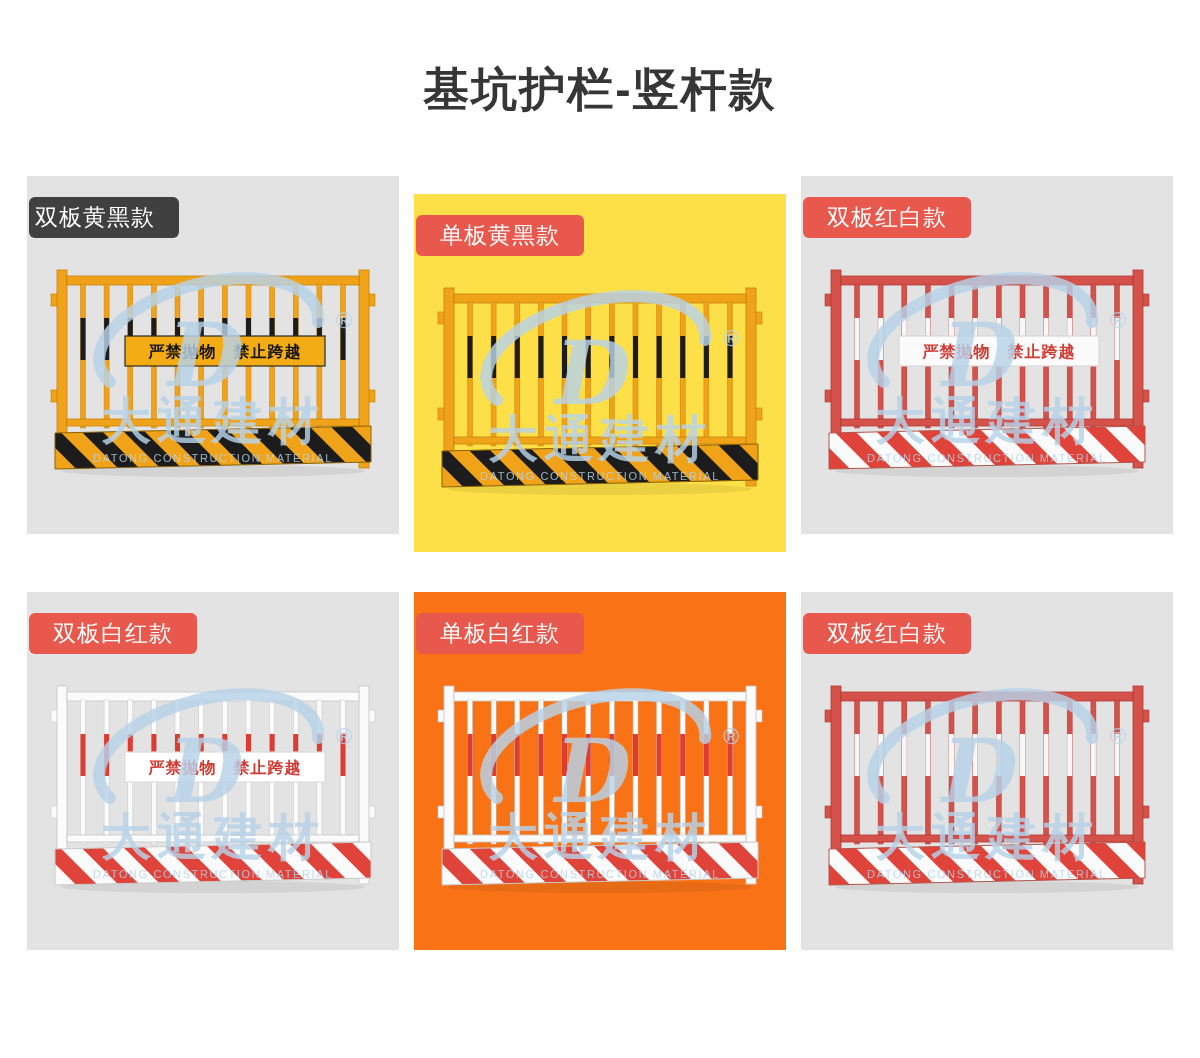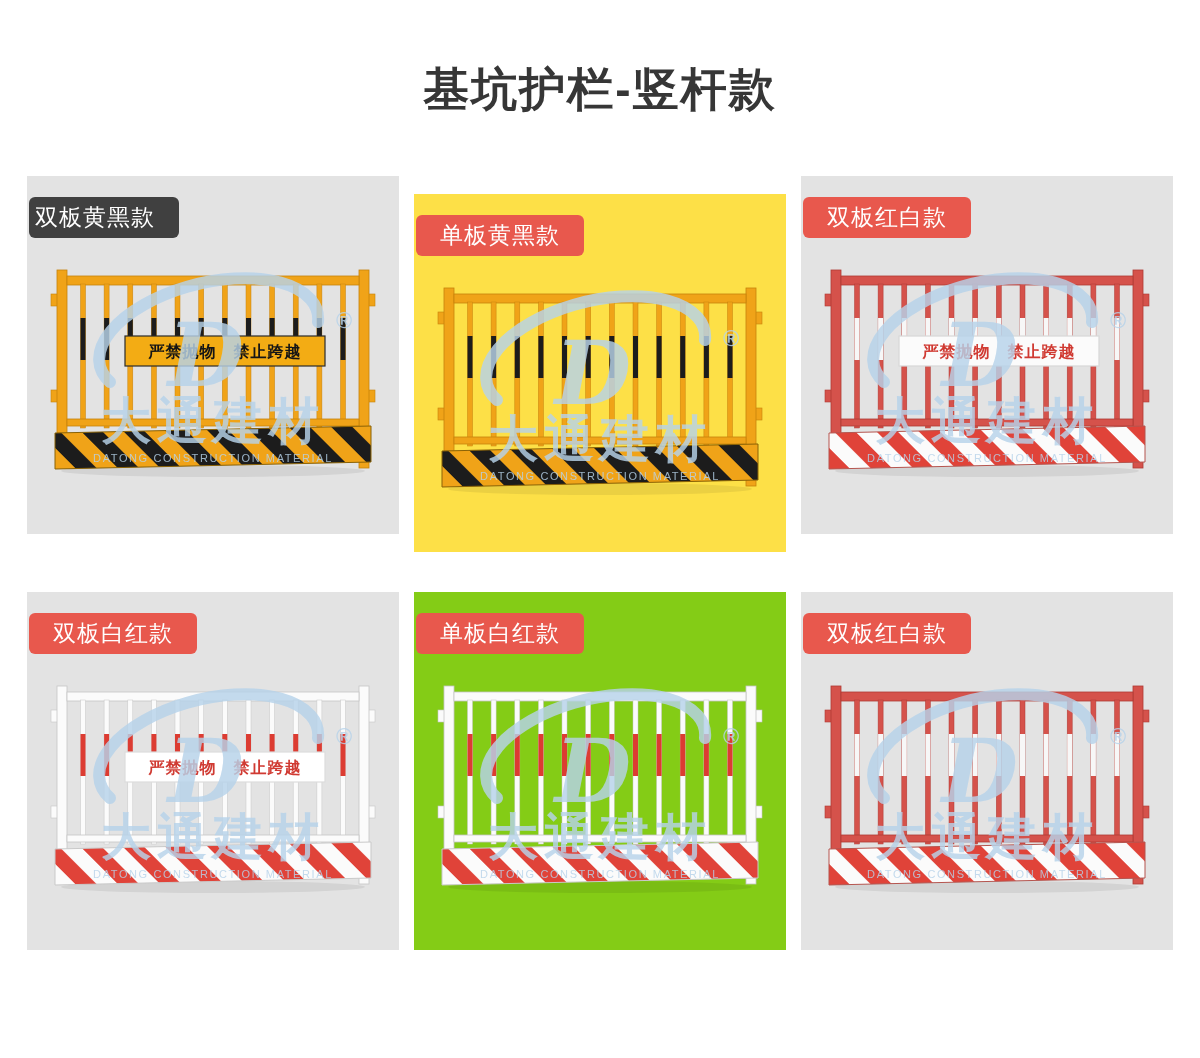--- a/index.html
+++ b/index.html
@@ -312,21 +312,21 @@
               <path d="M62 118 A 112 56 -14 1 1 270 58" stroke="#b7d3ea" stroke-width="12" fill="none" stroke-linecap="round"></path>
               <text x="158" y="122" text-anchor="middle" font-size="88" font-style="italic" font-weight="bold" fill="#b7d3ea" font-family="&quot;DejaVu Serif&quot;, serif">D</text>
               <text x="288" y="64" font-size="22" font-weight="bold" fill="#b7d3ea">®</text>
               <text x="165" y="174" text-anchor="middle" font-size="50" font-weight="bold" fill="#b7d3ea" letter-spacing="6">大通建材</text>
               <text x="165" y="198" text-anchor="middle" font-size="11" fill="#b7d3ea" letter-spacing="1.6">DATONG CONSTRUCTION MATERIAL</text>
             </g>
           </svg>
         </div>
   </div>
 
-  <div class="card" style="background: #84cc16;">
+  <div class="card" style="background: #f97316;">
     <div class="tag" style="background: rgb(232, 88, 77); color: rgb(255, 255, 255);">单板白红款</div>
     <div class="fence-wrap">
           <svg viewBox="0 0 344 232" width="100%" height="100%" xmlns="http://www.w3.org/2000/svg">
             <defs>
               <pattern id="st4" patternUnits="userSpaceOnUse" width="30" height="30" patternTransform="rotate(-45)">
                 <rect width="30" height="30" fill="#fbfbfb"></rect>
                 <rect width="15" height="30" fill="#e04339"></rect>
               </pattern>
             </defs>
             <ellipse cx="172" cy="207" rx="152" ry="6" fill="rgba(0,0,0,0.07)"></ellipse>

